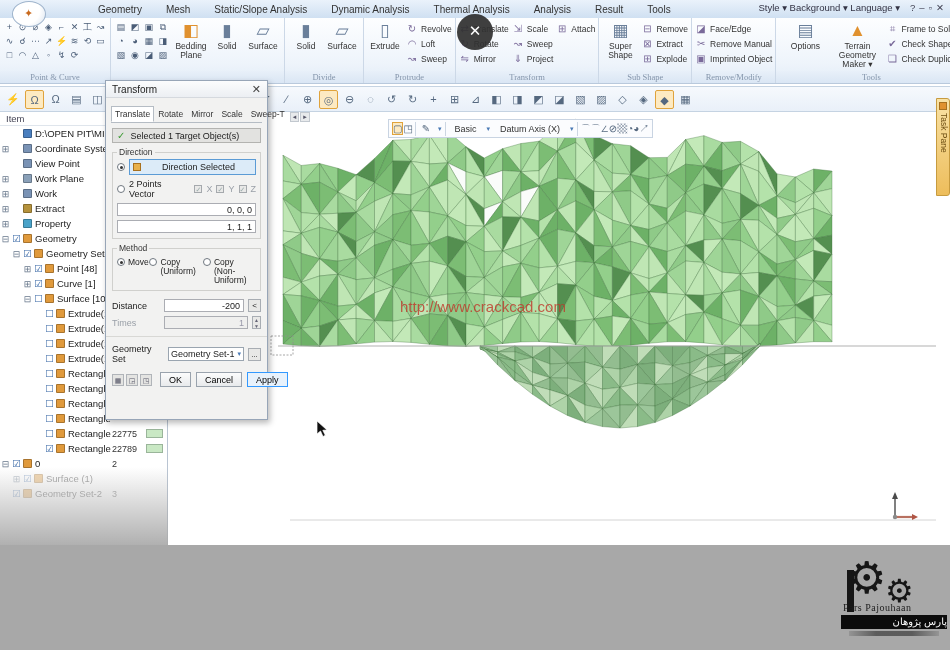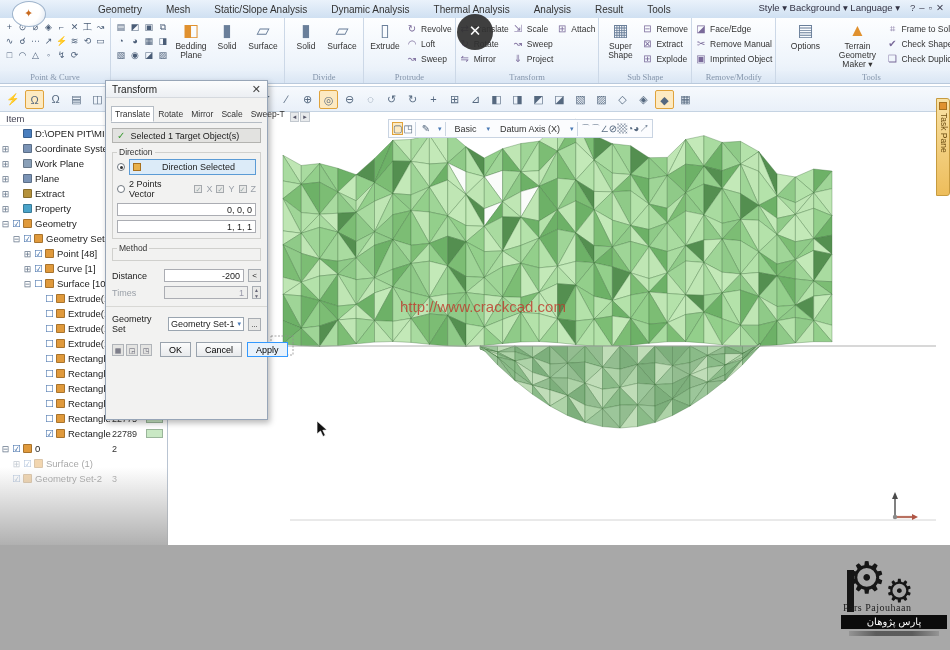--- a/index.html
+++ b/index.html
@@ -119,21 +119,21 @@
     background:rgba(48,48,48,.93); color:#fff; text-align:center; line-height:34px; font-size:15px; z-index:8; }
 
   
   .bottomband { position:absolute; left:0; top:545px; width:950px; height:105px; background:#a8a8a8; }
   .logo { position:absolute; right:3px; bottom:6px; width:106px; height:84px; }
   .logo .gear1 { position:absolute; left:6px; top:-8px; font-size:44px; color:#161616; }
   .logo .gear2 { position:absolute; left:44px; top:12px; font-size:32px; color:#161616; }
   .logo .pstem { position:absolute; left:6px; top:10px; width:7px; height:42px; background:#161616; }
   .logo .latin { position:absolute; left:2px; top:42px; font-size:10px; font-family:"Liberation Serif",serif; color:#1c1c1c; letter-spacing:.5px; white-space:nowrap;}
   .logo .band { position:absolute; left:0px; top:55px; width:106px; height:14px; background:#0c0c0c; color:#fff;
-    text-align:center; font-size:10px; line-height:14px; direction:rtl; }
+    text-align:right; font-size:10px; line-height:14px; direction:rtl; }
   .logo .caption { position:absolute; left:8px; top:71px; width:90px; height:5px;
     background:linear-gradient(90deg,rgba(40,40,40,.15),rgba(40,40,40,.6) 30%,rgba(40,40,40,.6) 70%,rgba(40,40,40,.15)); }
 </style>
 </head>
 <body>
 
 <div class="app">
 
   <div class="menubar">
     <div class="applogo">
@@ -427,37 +427,46 @@
         <div class="trow">
           <span class="indent" style="padding-left: 0px;"></span>
           <span class="texp">⊞</span>
           <span class="tchk"></span>
           <span class="tic" style="background: rgb(122, 147, 181); display: inline-block;"></span>
           <span class="tlabel">Coordinate System</span>
           <span class="tval"></span>
 
         </div>
 
+        <div class="trow">
+          <span class="indent" style="padding-left: 0px;"></span>
+          <span class="texp"></span>
+          <span class="tchk"></span>
+          <span class="tic" style="background: rgb(122, 147, 181); display: inline-block;"></span>
+          <span class="tlabel">View Point</span>
+          <span class="tval"></span>
+
+        </div>
 
         <div class="trow">
           <span class="indent" style="padding-left: 0px;"></span>
           <span class="texp">⊞</span>
           <span class="tchk"></span>
           <span class="tic" style="background: rgb(138, 160, 184); display: inline-block;"></span>
           <span class="tlabel">Work Plane</span>
           <span class="tval"></span>
 
         </div>
 
         <div class="trow">
           <span class="indent" style="padding-left: 0px;"></span>
           <span class="texp">⊞</span>
           <span class="tchk"></span>
           <span class="tic" style="background: rgb(122, 147, 181); display: inline-block;"></span>
-          <span class="tlabel">Plane</span>
+          <span class="tlabel">Work</span>
           <span class="tval"></span>
 
         </div>
 
         <div class="trow">
           <span class="indent" style="padding-left: 0px;"></span>
           <span class="texp">⊞</span>
           <span class="tchk"></span>
           <span class="tic" style="background: rgb(181, 146, 60); display: inline-block;"></span>
           <span class="tlabel">Extract</span>
@@ -1342,20 +1351,35 @@
         </div>
         <div class="row">
             <div class="dinput" style="flex:1">0, 0, 0</div>
           </div>
         <div class="row">
             <div class="dinput" style="flex:1">1, 1, 1</div>
           </div>
       </div>
       <div class="groupbox">
         <span class="legend">Method</span>
+        <div class="mrow">
+
+        <span class="mopt">
+              <span class="radio sel"></span>
+              <span style="max-width:42px">Move</span>
+            </span>
+            <span class="mopt">
+              <span class="radio"></span>
+              <span style="max-width:42px">Copy (Uniform)</span>
+            </span>
+            <span class="mopt">
+              <span class="radio"></span>
+              <span style="max-width:42px">Copy (Non-Uniform)</span>
+            </span>
+          </div>
       </div>
       <div class="row" style="margin-top:8px">
         <span style="width:48px">Distance</span>
         <div class="dinput" style="flex:1">-200</div>
         <div class="smbtn">&lt;</div>
       </div>
       <div class="row">
         <span style="width:48px" class="dim">Times</span>
         <div class="dinput dis" style="flex:1">1</div>
         <div class="spin">▲<br>▼</div>

